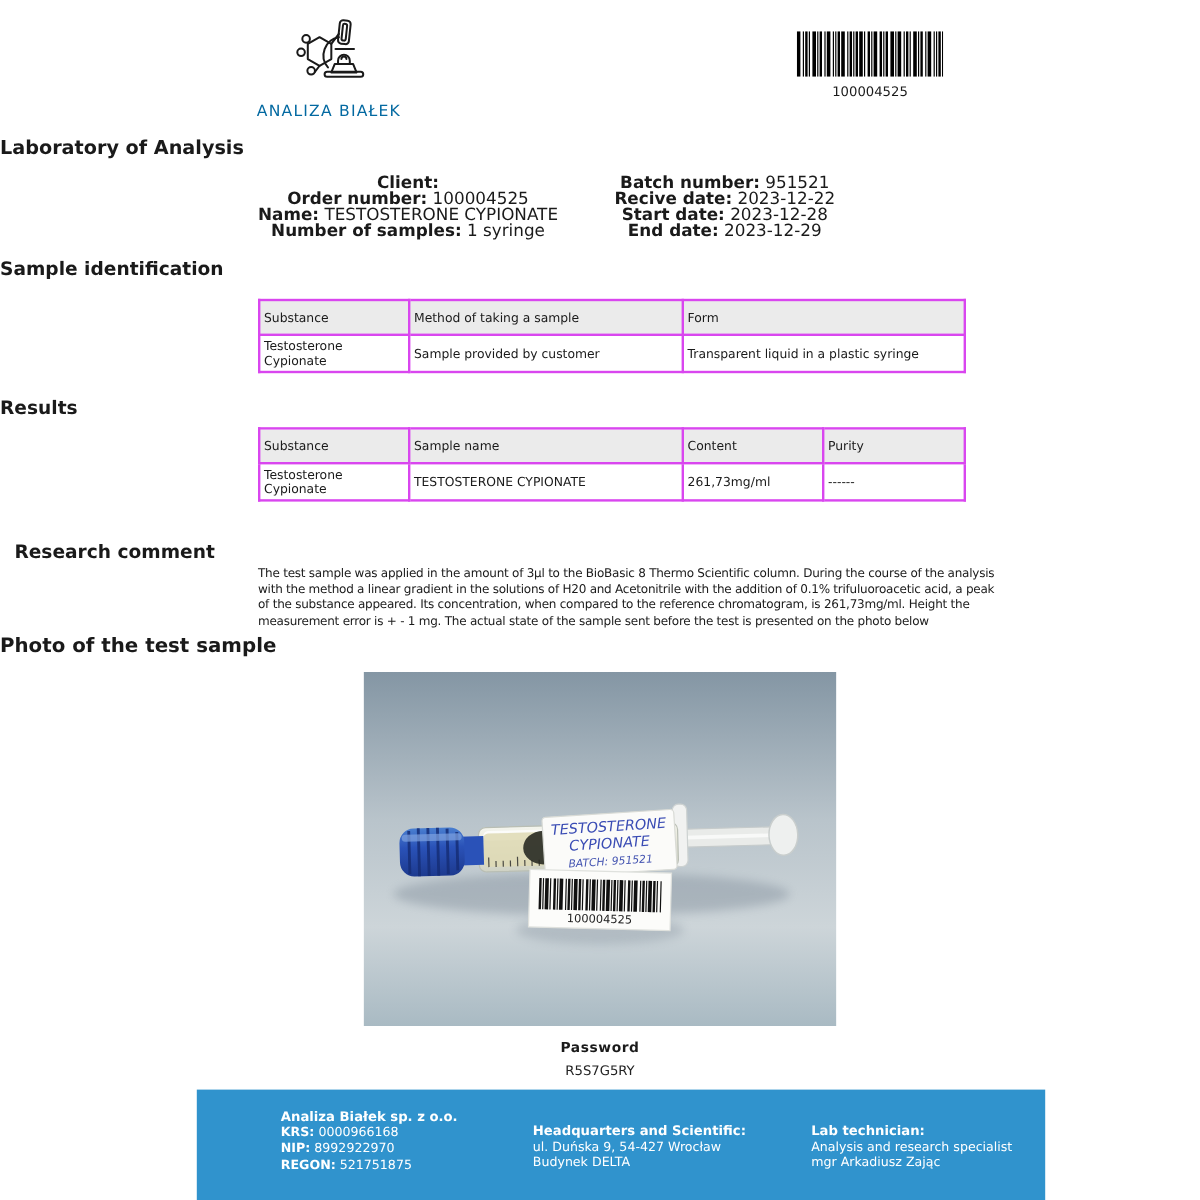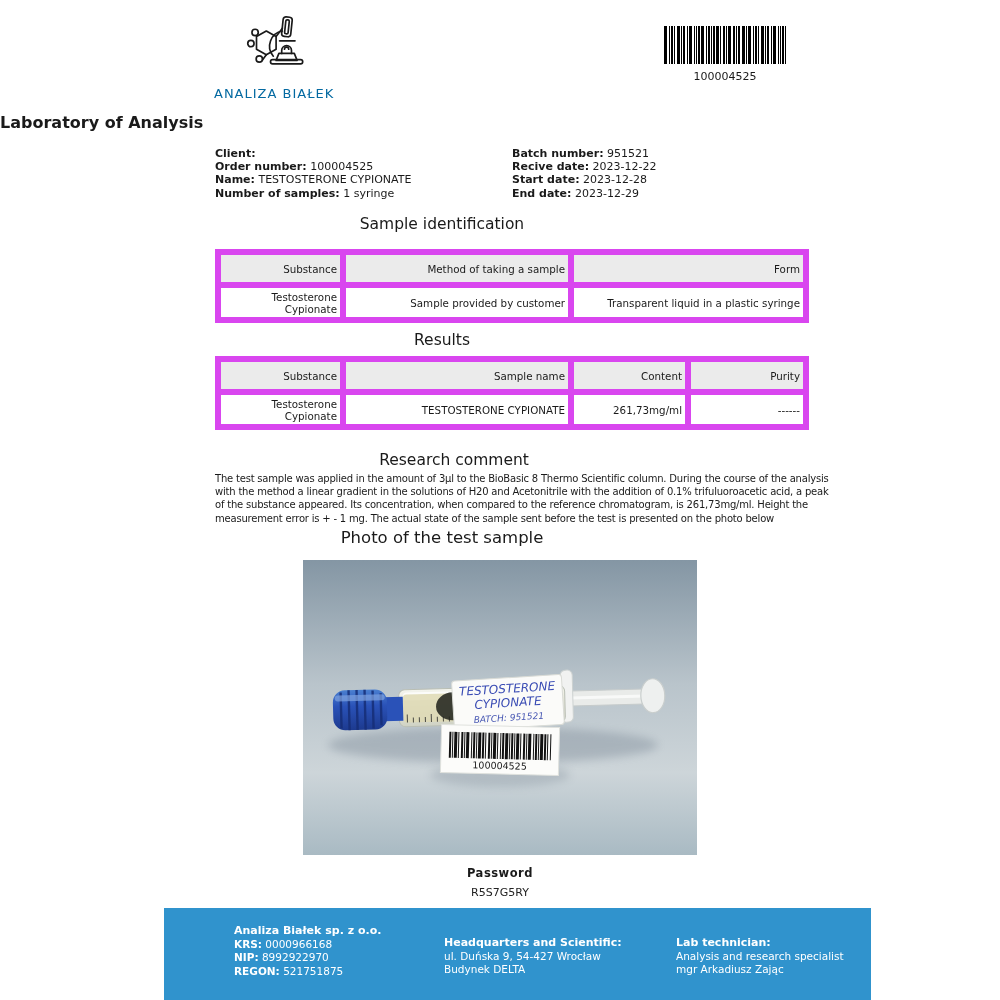--- a/index.html
+++ b/index.html
@@ -11,32 +11,32 @@
   .abs{position:absolute;}
 
   
   .logo-block{left:214px;top:12px;width:120px;text-align:center;}
   .logo-text{margin-top:4px;font-size:13px;letter-spacing:1px;color:#0369a1;white-space:nowrap;}
   .barcode-block{left:663px;top:26px;width:124px;text-align:center;}
   .barcode-num{font-size:11px;margin-top:2px;}
 
   
   .h-title{left:0;top:113px;width:1000px;font-size:16px;font-weight:bold;}
-  .h-sec{left:0;width:884px;text-align:center;font-size:15.5px;font-weight:normal;}
-
-  
-  .info-col{font-size:11px;line-height:13.2px;}
+  .h-sec{left:0;width:884px;font-size:15.5px;font-weight:bold;}
+
+  
+  .info-col{font-size:14px;line-height:13.2px;text-align:center;}
   .info-col b{font-weight:bold;}
   .info-left{left:215px;top:147px;}
   .info-right{left:512px;top:147px;}
 
   
   table.doc{border-collapse:collapse;table-layout:fixed;font-size:10.3px;}
   table.doc td,table.doc th{
-    border:6px solid #d946ef;text-align:right;vertical-align:middle;
+    border:2px solid #d946ef;text-align:left;vertical-align:middle;
     font-weight:normal;padding:0 3px;overflow:hidden;
   }
   table.doc th{background:var(--table-header-bg,#ebebeb);height:27px;}
   table.doc td{height:29px;background:#fff;}
   .tbl1{left:215px;top:249px;}
   .tbl2{left:215px;top:356px;}
 
   
   .comment{
     left:215px;top:472px;width:617px;font-size:10px;line-height:13.2px;

